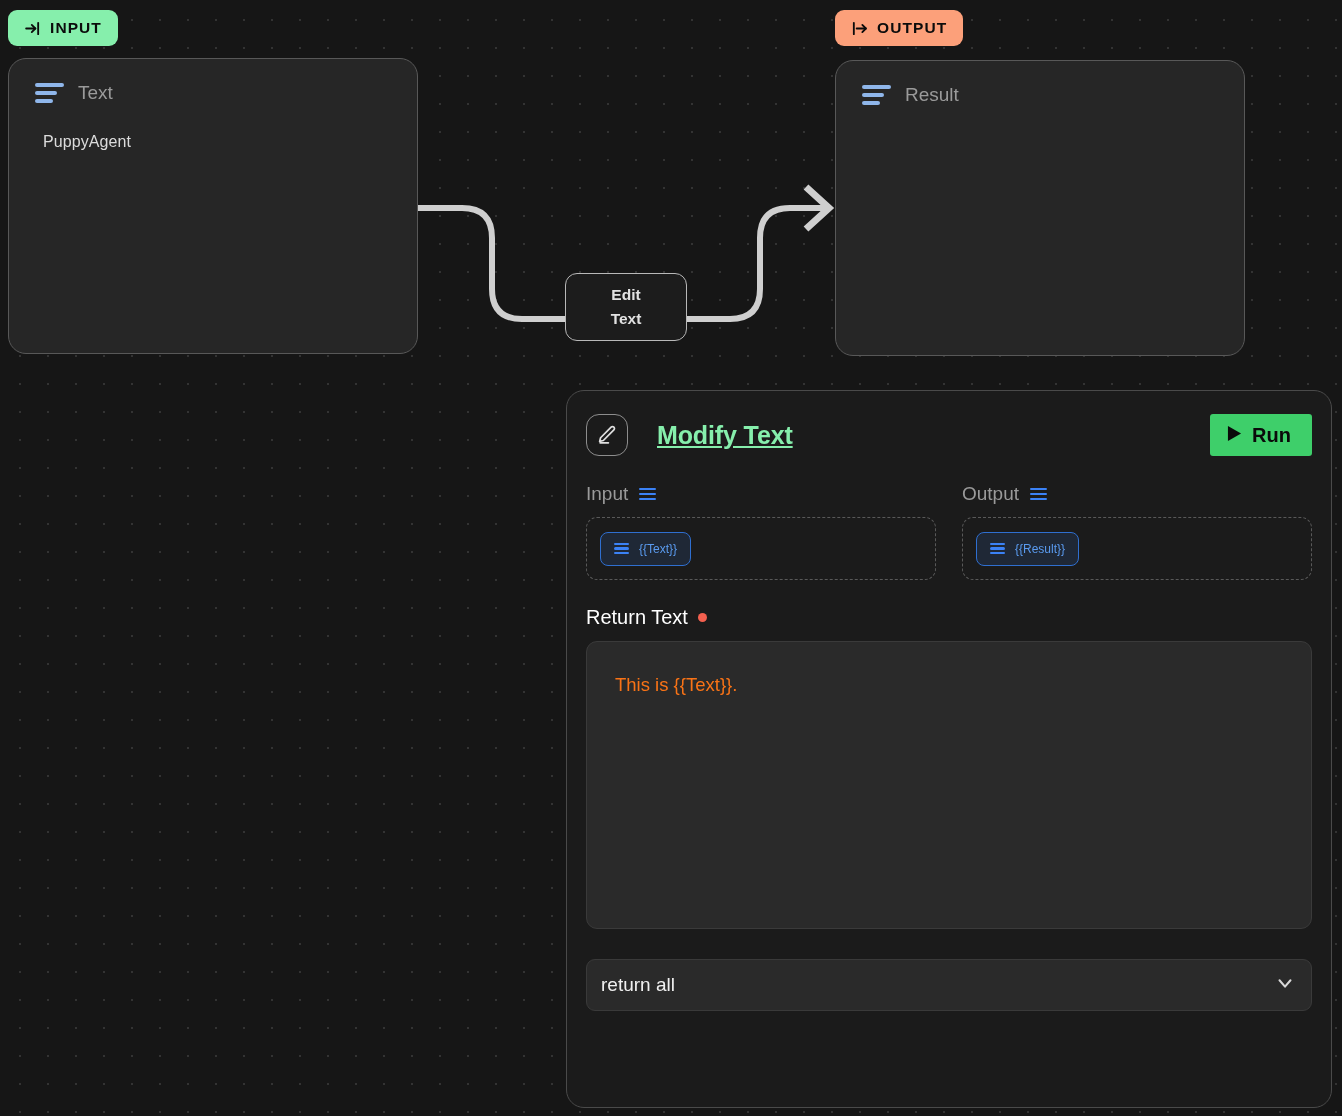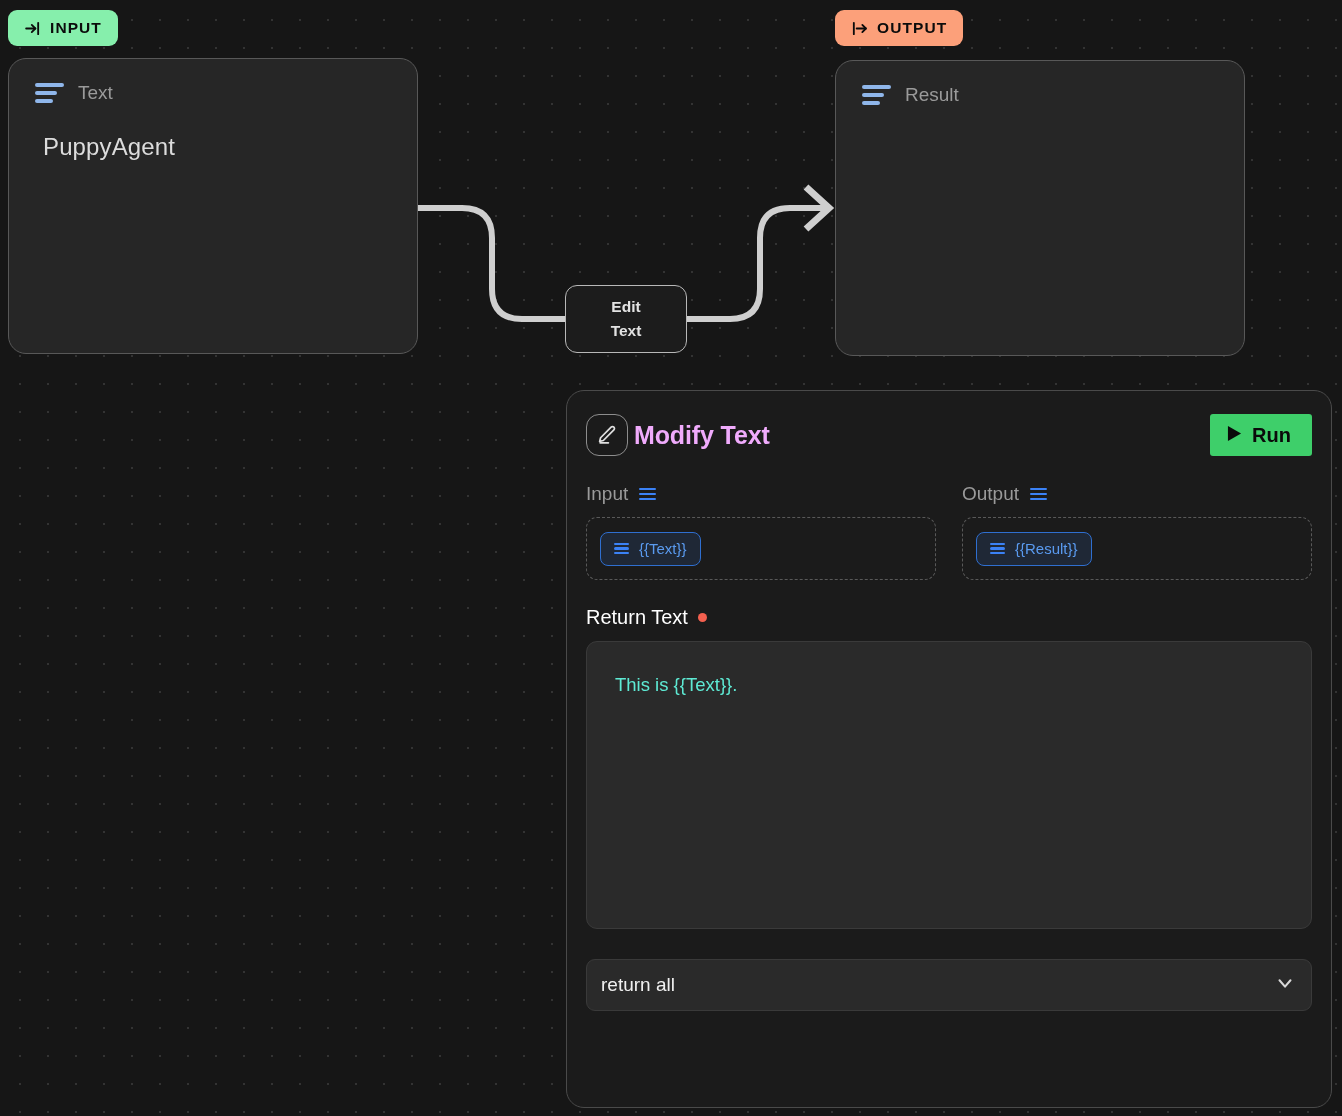--- a/index.html
+++ b/index.html
@@ -57,21 +57,21 @@
     gap: 14px;
     height: 24px;
   }
   .card-title {
     font-size: 19px;
     color: #9a9a9a;
     font-weight: 400;
   }
   .card-value {
     margin-top: 28px;
-    font-size: 24px;
+    font-size: 16px;
     color: #dcdcdc;
     padding-left: 8px;
     letter-spacing: 0.005em;
   }
 
   
   .tlines { display: flex; flex-direction: column; gap: 4px; width: 29px; }
   .tlines i { display: block; height: 4px; border-radius: 2px; background: #8fb6ea; }
   .tlines i:nth-child(1) { width: 100%; }
   .tlines i:nth-child(2) { width: 76%; }
@@ -88,21 +88,21 @@
   .tlines-chip i:nth-child(1) { width: 100%; }
   .tlines-chip i:nth-child(2) { width: 100%; }
   .tlines-chip i:nth-child(3) { width: 100%; }
 
   
   .wires { position: absolute; left: 0; top: 0; width: 1342px; height: 420px; }
 
   
   .flow-node {
     position: absolute;
-    left: 565px; top: 285px;
+    left: 565px; top: 273px;
     width: 122px; height: 68px;
     border: 1.6px solid #b8b8b8;
     border-radius: 12px;
     background: #1c1c1c;
     display: flex;
     flex-direction: column;
     align-items: center;
     justify-content: center;
     font-size: 15.5px;
     font-weight: 700;
@@ -128,25 +128,26 @@
     margin: 2px 0 0 0;
   }
   .pencil-box {
     width: 42px; height: 42px;
     border: 1.5px solid #8d8d8d;
     border-radius: 13px;
     display: flex; align-items: center; justify-content: center;
     flex: none;
   }
   .panel-title {
-    margin-left: 6px;
+    margin-left: 29px;
     font-size: 25px;
     font-weight: 700;
-    color: #f0abfc;
+    color: #86efac;
     letter-spacing: -0.005em;
+    text-decoration: underline;
   }
   .run-btn {
     margin-left: auto;
     display: flex;
     align-items: center;
     gap: 10px;
     height: 42px;
     padding: 0 21px 0 17px;
     border: none;
     border-radius: 3px;
@@ -180,21 +181,21 @@
   .chip {
     display: inline-flex;
     align-items: center;
     gap: 10px;
     height: 34px;
     padding: 0 13px;
     border: 1.4px solid #2f6fd0;
     border-radius: 8px;
     background: #1f2836;
     color: #5a9bf0;
-    font-size: 15px;
+    font-size: 12px;
     cursor: pointer;
   }
 
   
   .field { margin-top: 26px; }
   .field-label {
     display: flex;
     align-items: center;
     gap: 10px;
     font-size: 20px;
@@ -207,21 +208,21 @@
     background: #f4604f;
     flex: none;
   }
 
   .textarea {
     width: 100%;
     height: 288px;
     border: 1.2px solid #3a3a3a;
     border-radius: 11px;
     background: #2a2a2a;
-    color: #5eead4;
+    color: #f97316;
     font-family: inherit;
     font-size: 18.5px;
     padding: 30px 28px;
     resize: none;
     outline: none;
     line-height: 1.4;
   }
 
   .select-wrap { position: relative; }
   .select {

